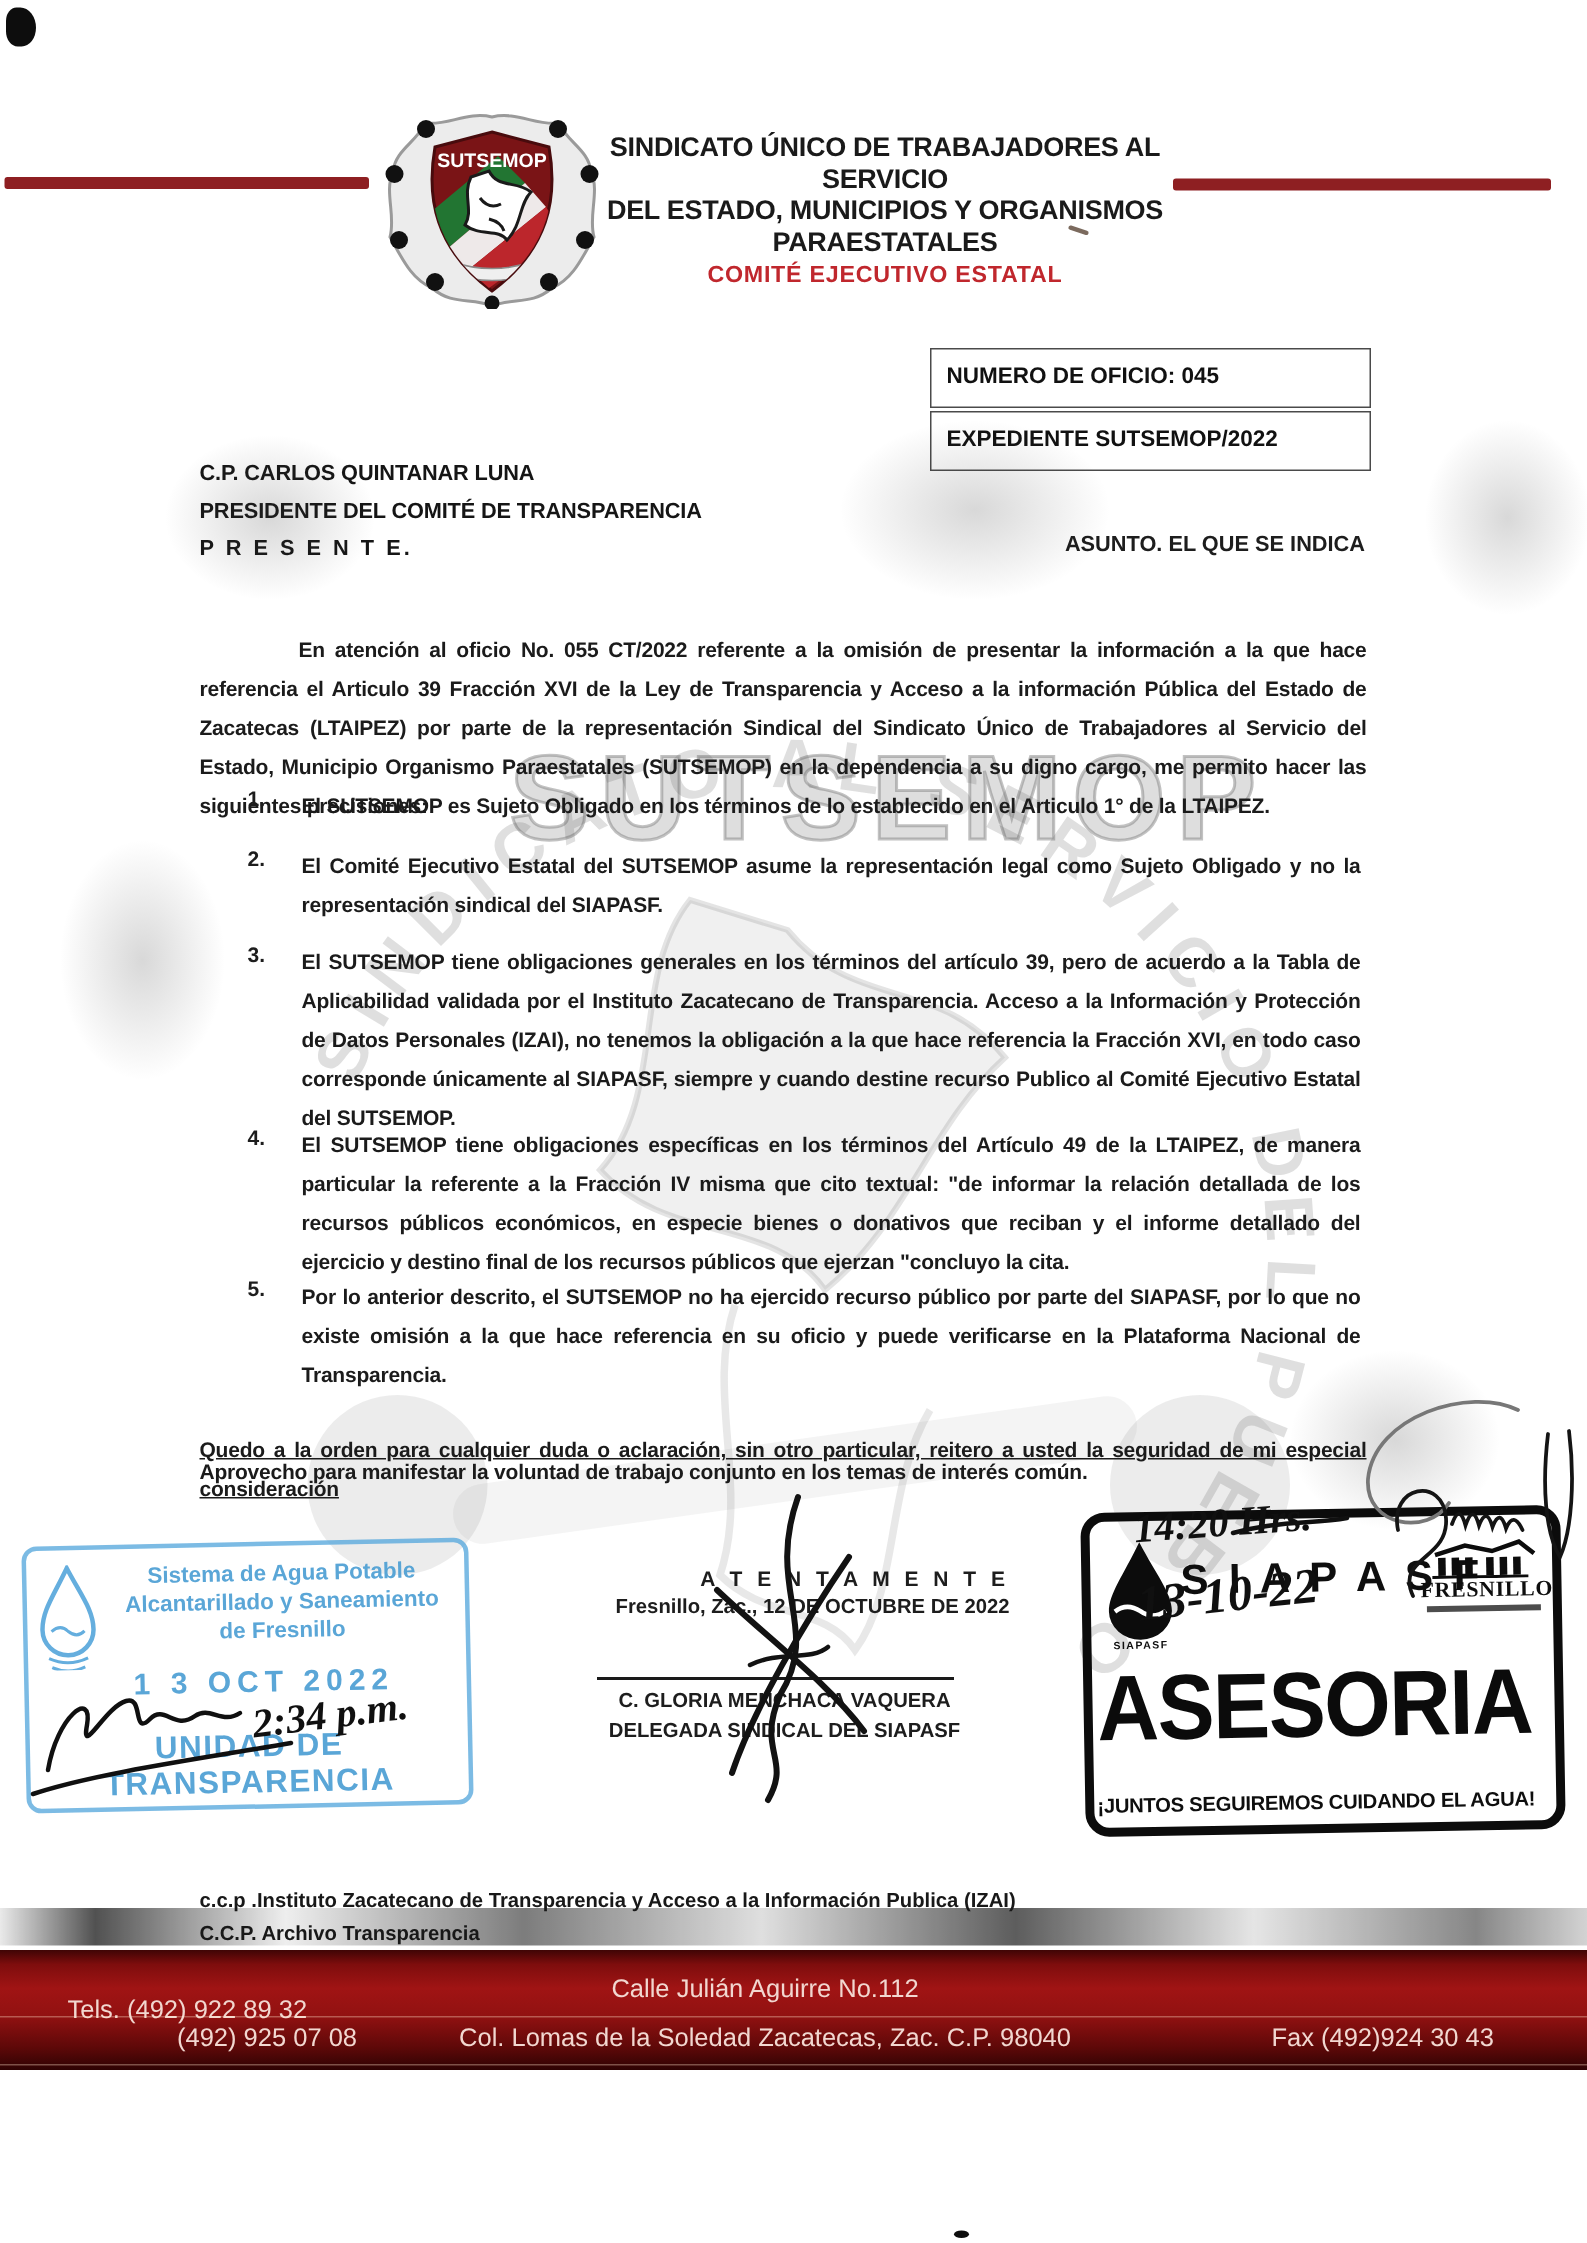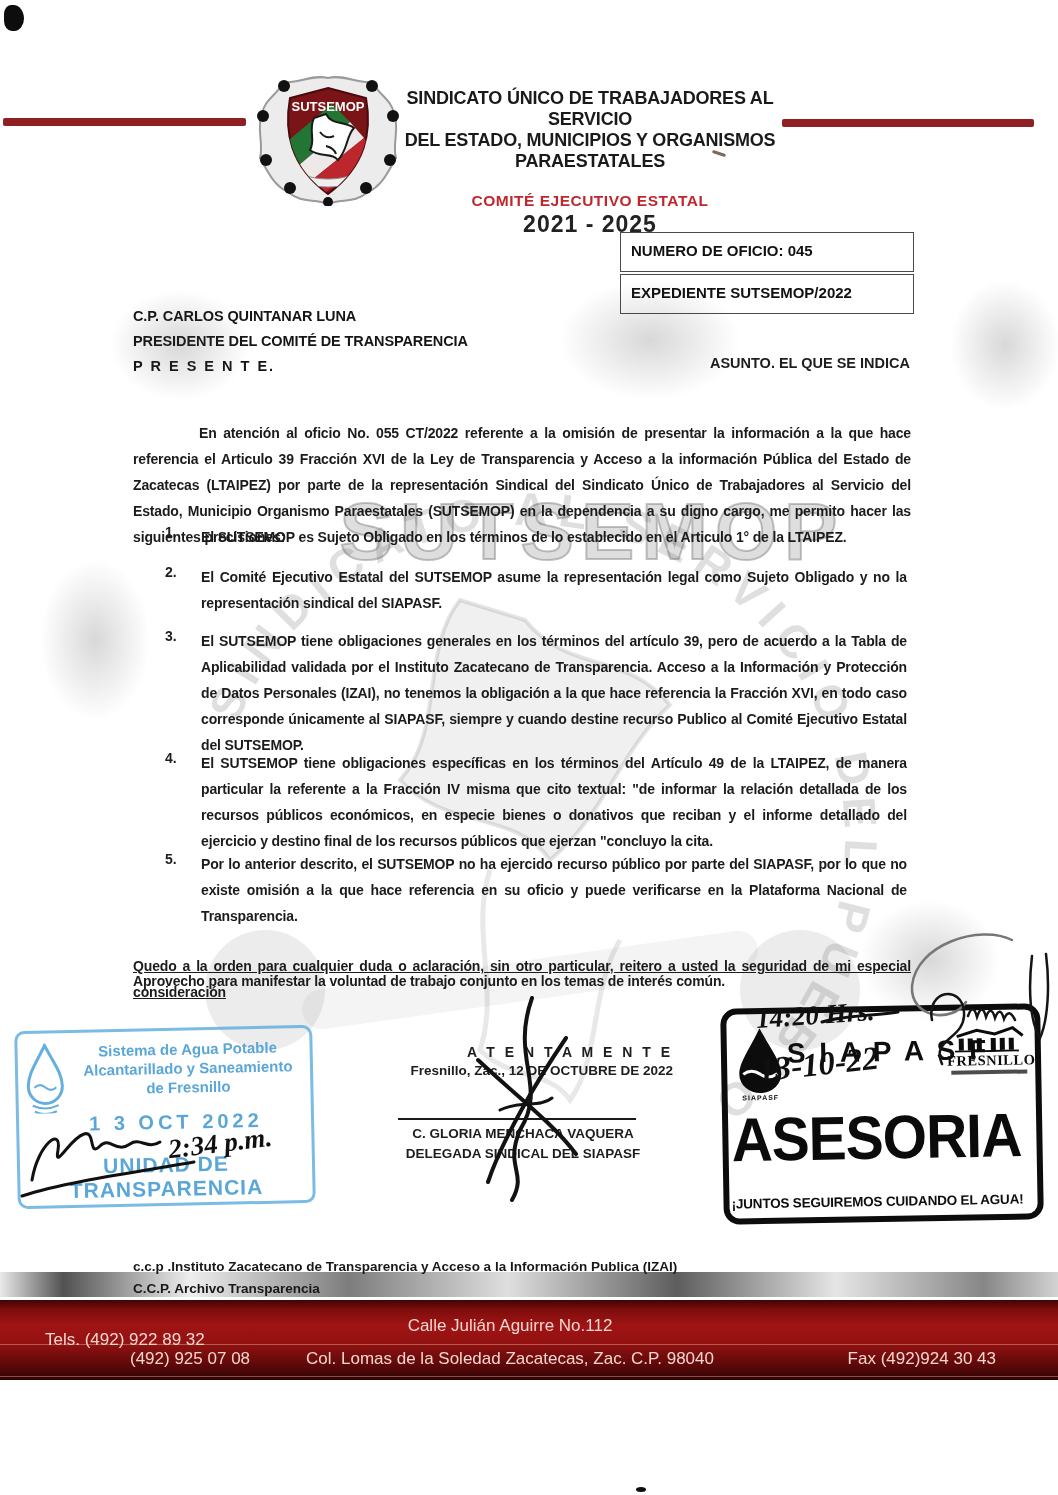--- a/index.html
+++ b/index.html
@@ -5,21 +5,21 @@
   html,body{margin:0;padding:0;background:#ffffff;}
   .page{position:relative;width:1058px;height:1495px;background:#ffffff;overflow:hidden;
         font-family:"Liberation Sans",sans-serif;color:#1d1d1d;}
   .abs{position:absolute;}
   
   .hbar{position:absolute;height:8px;background:#8e1f22;border-radius:2px;}
   .hbar.left{left:3px;top:118px;width:243px;}
   .hbar.right{left:782px;top:119px;width:252px;}
   .header-text{position:absolute;left:392px;top:88px;width:396px;text-align:center;line-height:21px;}
   .header-text .l1,.header-text .l2{font-size:18px;font-weight:bold;color:#1a1a1a;letter-spacing:-0.2px;}
-  .header-text .l3{font-size:15.5px;font-weight:bold;color:#c0272d;letter-spacing:0.5px;margin-top:18px;}
+  .header-text .l3{font-size:15.5px;font-weight:bold;color:#c0272d;letter-spacing:0.5px;margin-top:1px;}
   .header-text .l4{font-size:23px;font-weight:bold;color:#222;margin-top:3px;letter-spacing:1px;}
   .pen-tick{position:absolute;left:712px;top:152px;width:14px;height:3px;background:#5a4536;transform:rotate(18deg);border-radius:2px;opacity:.8;}
   
   .refbox{position:absolute;left:620px;width:282px;height:38px;border:1.6px solid #4a4a4a;background:#fff;
           font-size:15px;font-weight:bold;line-height:36px;padding-left:10px;color:#111;}
   
   .rec{position:absolute;left:133px;font-size:14.5px;font-weight:bold;color:#151515;letter-spacing:-0.1px;}
   .subject{position:absolute;left:660px;top:355px;width:250px;text-align:right;font-size:14.5px;font-weight:bold;}
   
   .body-par{position:absolute;left:133px;width:778px;font-size:14px;font-weight:bold;line-height:26px;
@@ -72,21 +72,21 @@
   .ccline{position:absolute;left:133px;font-size:13.5px;font-weight:bold;color:#181818;z-index:2;}
   .graybar{position:absolute;left:0;top:1272px;width:1058px;height:25px;z-index:1;opacity:.9;
            background:linear-gradient(90deg,#e8e8e8 0%,#3f3f3f 6%,#ededed 18%,#6f6f6f 33%,#dcdcdc 48%,#4c4c4c 64%,#e3e3e3 79%,#7a7a7a 93%,#cfcfcf 100%);
            filter:blur(0.4px);}
   .footer{position:absolute;left:0;top:1300px;width:1058px;height:80px;z-index:2;
           background:linear-gradient(180deg,#3f0505 0%,#7e0d0d 12%,#a01414 32%,#921111 55%,#5c0808 82%,#2e0303 100%);
           color:#f2d7d0;font-size:17px;}
   .footer .sep{position:absolute;left:0;width:1058px;height:1px;background:rgba(255,225,200,0.35);}
   .footer .t1{position:absolute;left:45px;top:14px;margin-top:16px;}
   .footer .a1{position:absolute;left:300px;top:16px;width:420px;text-align:center;}
-  .footer .t2{position:absolute;left:130px;top:49px;}
+  .footer .t2{position:absolute;left:118px;top:49px;}
   .footer .a2{position:absolute;left:230px;top:49px;width:560px;text-align:center;}
   .footer .fx{position:absolute;right:62px;top:49px;}
   svg{display:block;}
 </style>
 </head>
 <body>
 
 <div class="page">
 
   <div class="speck" style="left:4px;top:5px;width:20px;height:26px;border-radius:40% 60% 55% 45%;"></div>
@@ -126,21 +126,20 @@
 
       <path d="M40,96 C58,108 90,108 108,96 L108,104 C90,116 58,116 40,104 Z" fill="#efefef" stroke="#8a8a8a" stroke-width="1"></path>
     </g>
     <text x="74" y="37" text-anchor="middle" font-family="Liberation Sans,sans-serif" font-size="13" font-weight="bold" fill="#ffffff">SUTSEMOP</text>
   </svg>
 
   <div class="header-text">
     <div class="l1">SINDICATO ÚNICO DE TRABAJADORES AL SERVICIO</div>
     <div class="l2">DEL ESTADO, MUNICIPIOS Y ORGANISMOS PARAESTATALES</div>
     <div class="l3">COMITÉ EJECUTIVO ESTATAL</div>
-    <div class="l4">2021 - 2025</div>
   </div>
   <div class="pen-tick"></div>
 
   <div class="refbox" style="top:232px;">NUMERO DE OFICIO: 045</div>
   <div class="refbox" style="top:274px;">EXPEDIENTE SUTSEMOP/2022</div>
 
   <div class="rec" style="top:308px;">C.P. CARLOS QUINTANAR LUNA</div>
   <div class="rec" style="top:333px;">PRESIDENTE DEL COMITÉ DE TRANSPARENCIA</div>
   <div class="rec" style="top:358px;letter-spacing:2px;">P R E S E N T E.</div>
   <div class="subject">ASUNTO. EL QUE SE INDICA</div>

